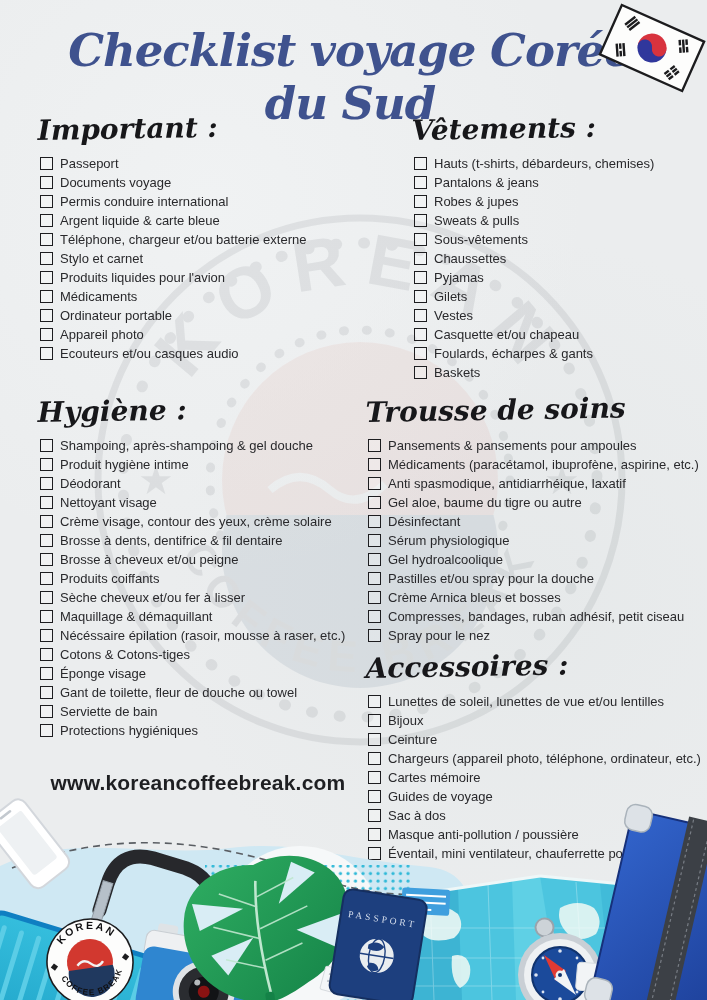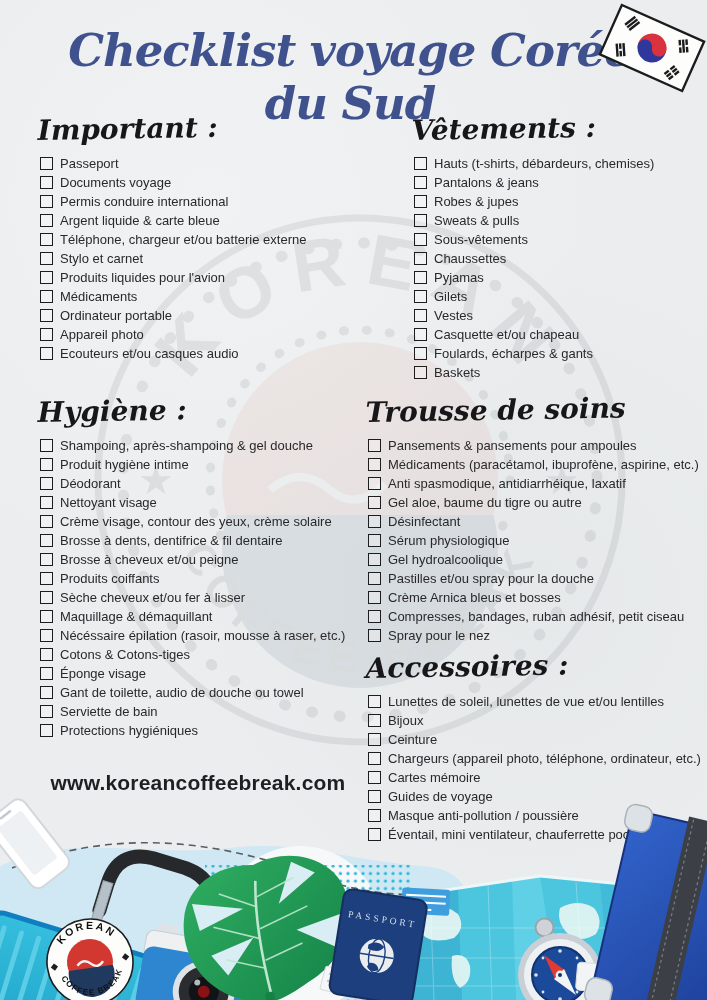--- a/index.html
+++ b/index.html
@@ -257,21 +257,21 @@
         <li>
           <span class="box"></span>
           <span class="lbl">Cotons &amp; Cotons-tiges</span>
         </li>
         <li>
           <span class="box"></span>
           <span class="lbl">Éponge visage</span>
         </li>
         <li>
           <span class="box"></span>
-          <span class="lbl">Gant de toilette, audio de douche ou towel</span>
+          <span class="lbl">Gant de toilette, fleur de douche ou towel</span>
         </li>
         <li>
           <span class="box"></span>
           <span class="lbl">Serviette de bain</span>
         </li>
         <li>
           <span class="box"></span>
           <span class="lbl">Protections hygiéniques</span>
         </li>
       </ul>
@@ -348,20 +348,24 @@
           <span class="box"></span>
           <span class="lbl">Chargeurs (appareil photo, téléphone, ordinateur, etc.)</span>
         </li>
         <li>
           <span class="box"></span>
           <span class="lbl">Cartes mémoire</span>
         </li>
         <li>
           <span class="box"></span>
           <span class="lbl">Guides de voyage</span>
+        </li>
+        <li>
+          <span class="box"></span>
+          <span class="lbl">Sac à dos</span>
         </li>
         <li>
           <span class="box"></span>
           <span class="lbl">Masque anti-pollution / poussière</span>
         </li>
         <li>
           <span class="box"></span>
           <span class="lbl">Éventail, mini ventilateur, chauferrette poche</span>
         </li>
       </ul>

